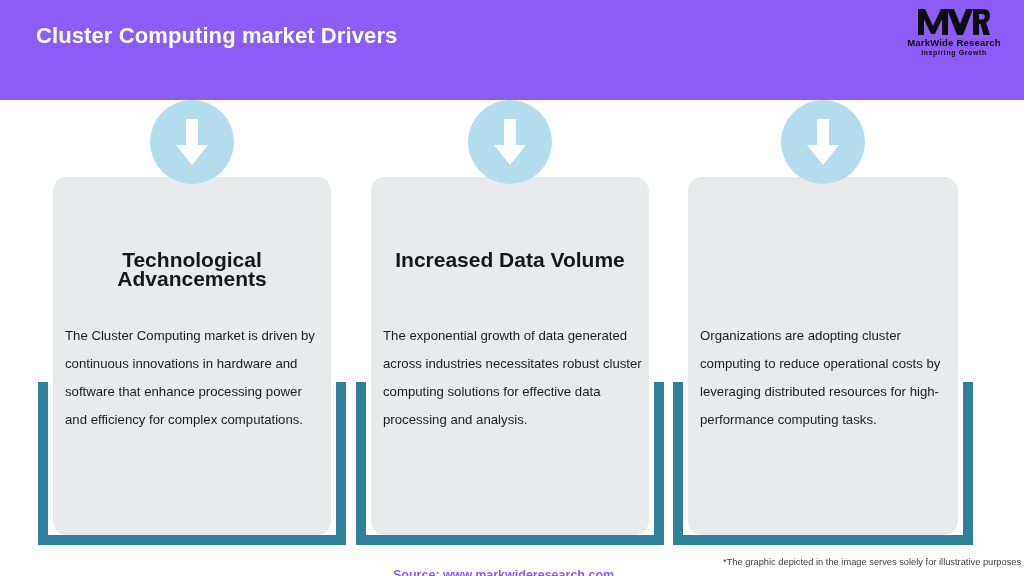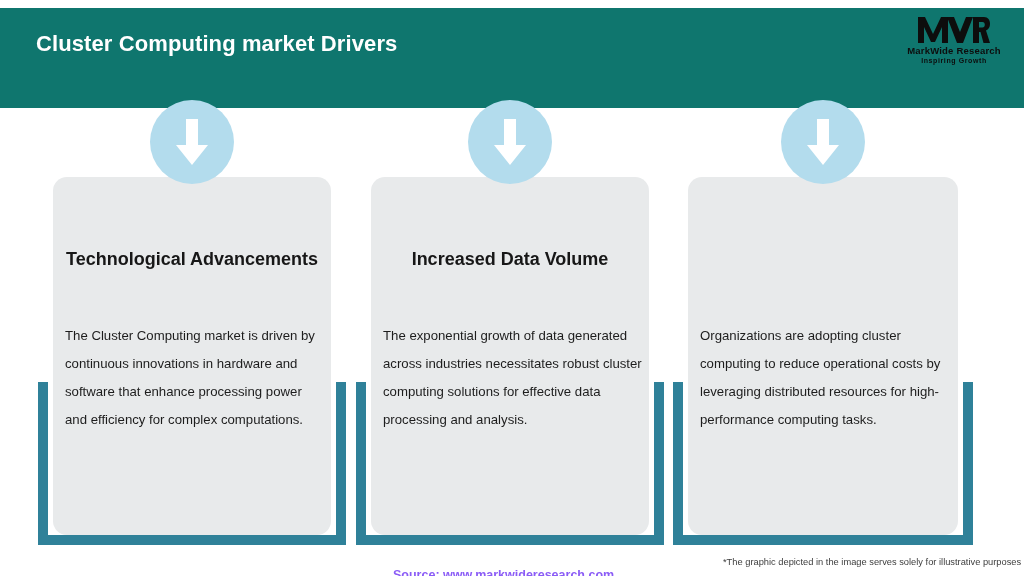--- a/index.html
+++ b/index.html
@@ -17,24 +17,24 @@
     width: 1024px;
     height: 576px;
     background: #ffffff;
     overflow: hidden;
   }
 
   
   .header {
     position: absolute;
     left: 0;
-    top: 8px;
+    top: 0;
     width: 1024px;
     height: 100px;
-    background: #0f766e;
+    background: #8b5cf6;
   }
   .header-title {
     position: absolute;
     left: 36px;
     top: 23px;
     font-size: 22px;
     font-weight: bold;
     color: #ffffff;
     letter-spacing: 0.1px;
     white-space: nowrap;
@@ -148,21 +148,21 @@
     margin-left: -19px;
     margin-top: -25px;
   }
 
   .card-title {
     position: absolute;
     left: 12px;
     right: 12px;
     top: 150px;
     text-align: center;
-    font-size: 18px;
+    font-size: 21px;
     font-weight: bold;
     color: #171717;
     line-height: 19px;
   }
   .card-body {
     position: absolute;
     left: 27px;
     right: 22px;
     top: 222px;
     font-size: 13.2px;

